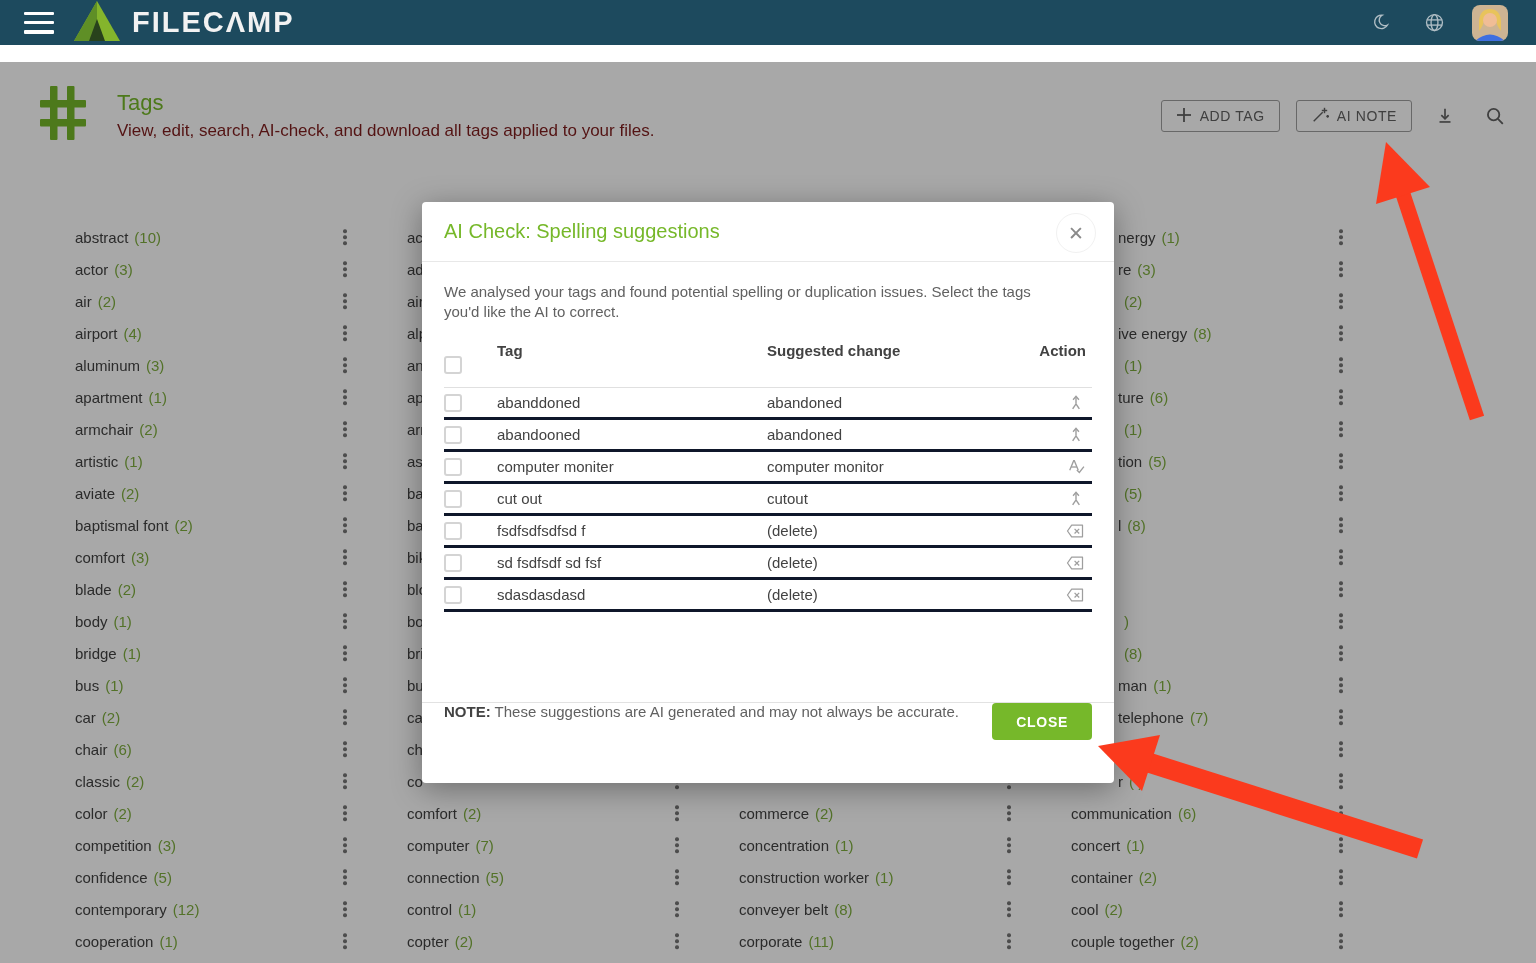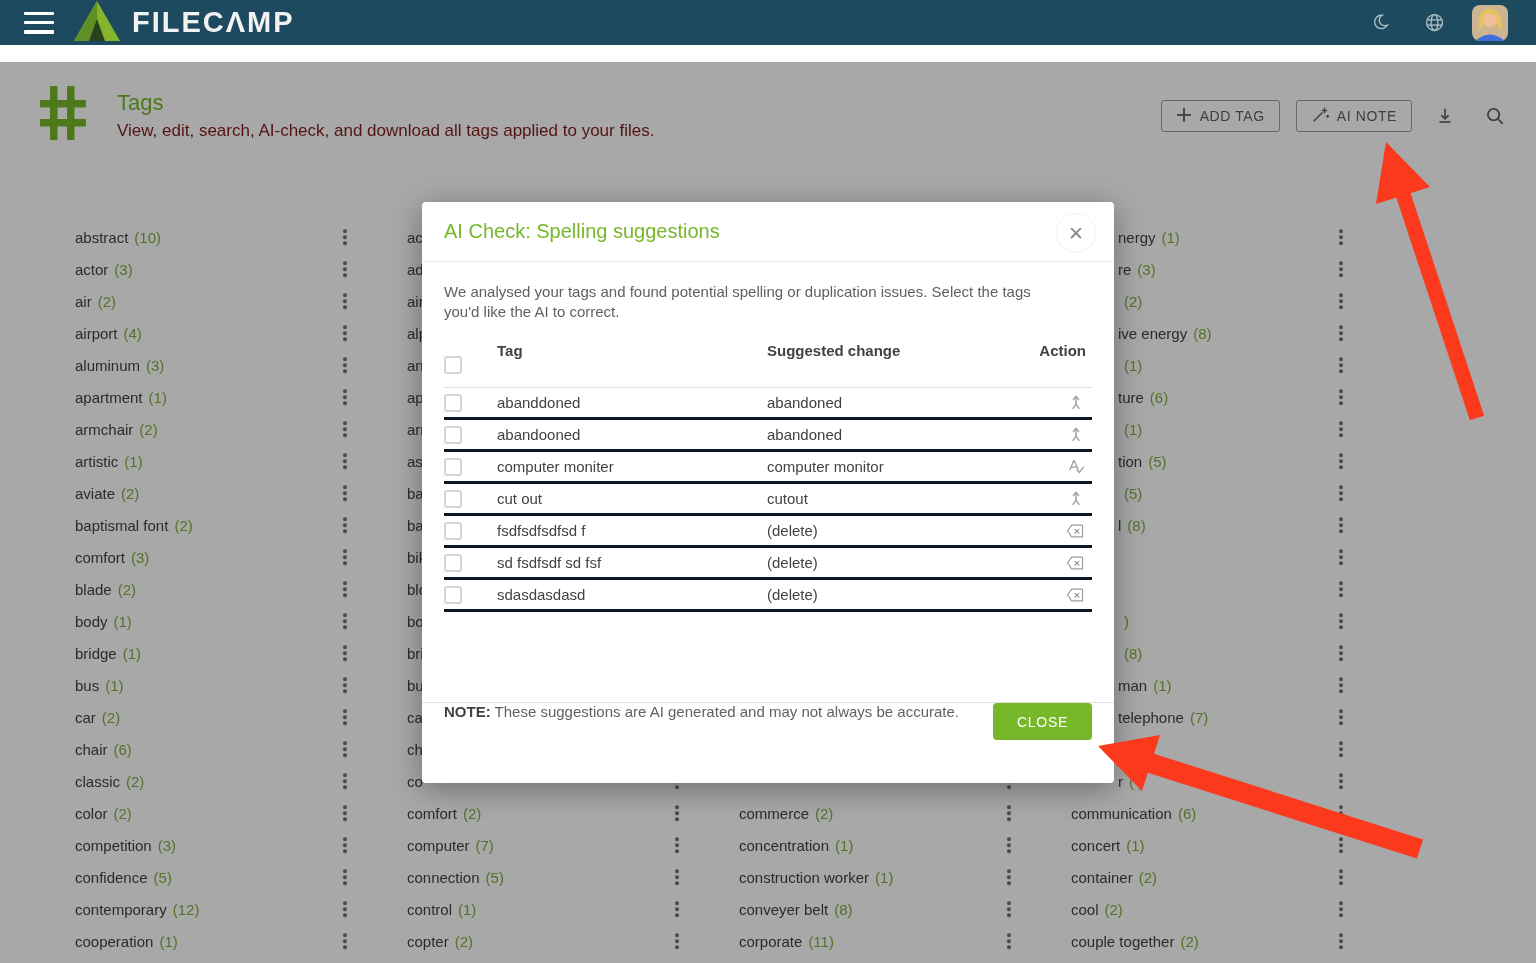--- a/index.html
+++ b/index.html
@@ -68,21 +68,21 @@
   .cell-tag{width:270px}
   .cell-sug{flex:1}
   .cell-act{width:70px;display:flex;justify-content:flex-end;padding-right:6px}
   .mhead .cell-act{justify-content:flex-end}
   .aicon{display:inline-flex;cursor:pointer}
   .modal-footer{position:absolute;left:0;bottom:0;width:100%;height:81px;border-top:1px solid #e2e2e2;
                 display:flex;justify-content:space-between;padding:0 22px}
   .note{font-size:15px;color:var(--muted-text)}
   .note b{color:var(--tag-text)}
   .btn-close{background:var(--accent-green);color:#fff;border:none;border-radius:4px;height:37px;
-             padding:0 24px;font-size:14px;font-weight:normal;letter-spacing:.7px;cursor:pointer;
+             padding:0 24px;font-size:14px;font-weight:bold;letter-spacing:.7px;cursor:pointer;
              font-family:inherit}
 
   
   .arrows{position:absolute;left:0;top:0;width:1536px;height:963px;z-index:30;pointer-events:none}
 </style>
 </head>
 <body>
 
 <div class="topbar">
   <div class="hamburger">

